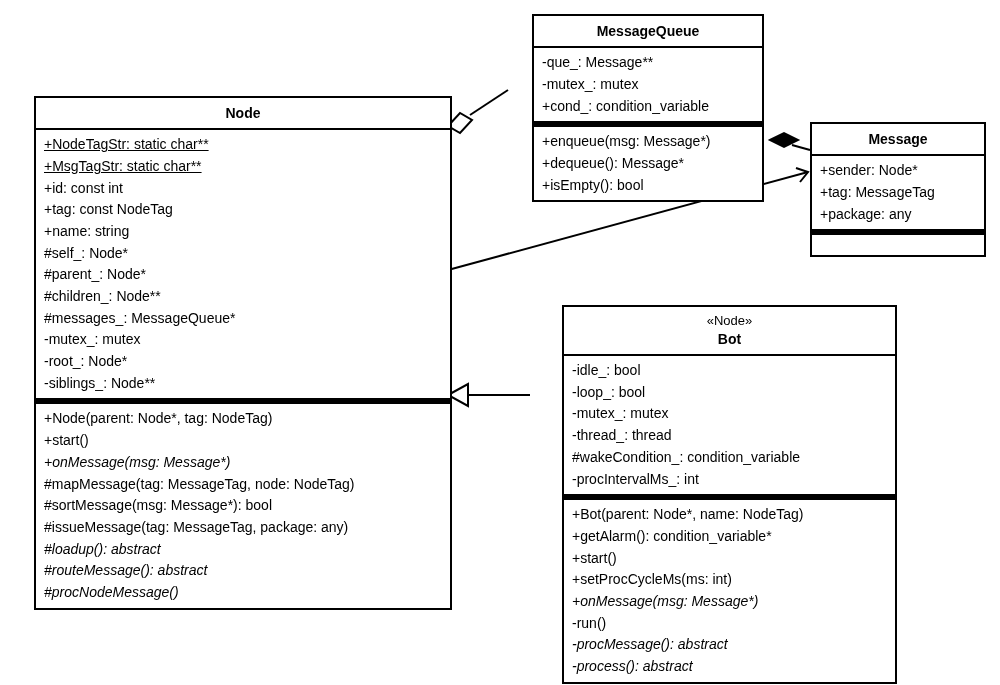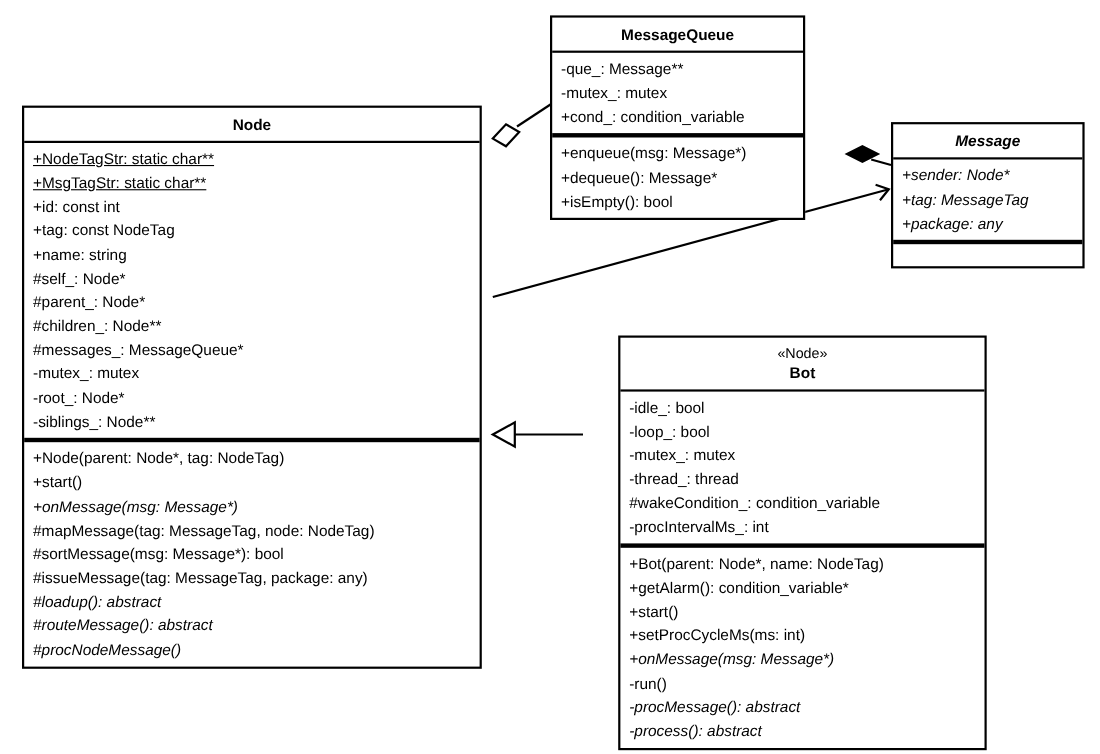--- a/index.html
+++ b/index.html
@@ -26,36 +26,36 @@
     padding: 6px 8px;
     border-bottom: 2px solid #000;
     line-height: 1.3;
   }
   .stereotype {
     font-weight: normal;
     font-size: 13px;
     display: block;
   }
   .section {
-    border-bottom: 4px solid #000000;
+    border-bottom: 6px solid #000000;
     padding: 4px 8px;
     line-height: 1.55;
   }
   .section:last-child { border-bottom: none; }
   .section.empty { min-height: 20px; }
   .row { white-space: nowrap; }
   .static { text-decoration: underline; }
   .abstract { font-style: italic; }
 
   
-  #node-box { left: 20px; top: 96px; width: 418px; }
+  #node-box { left: 34px; top: 96px; width: 418px; }
   
-  #mq-box { left: 500px; top: 14px; width: 232px; }
+  #mq-box { left: 532px; top: 14px; width: 232px; }
   
-  #msg-box { left: 810px; top: 111px; width: 176px; font-style: italic; }
+  #msg-box { left: 810px; top: 122px; width: 176px; }
   
   #bot-box { left: 530px; top: 305px; width: 335px; margin-left: 32px; }
 
   svg.connector {
     position: absolute;
     left: 0; top: 0;
     width: 1000px; height: 685px;
     pointer-events: none;
   }
 </style>

